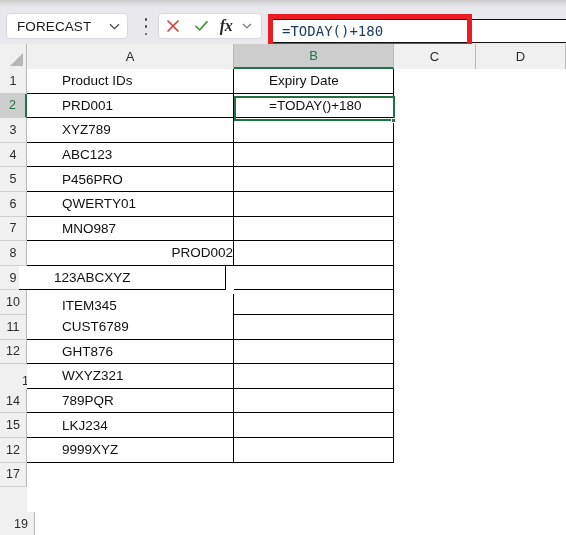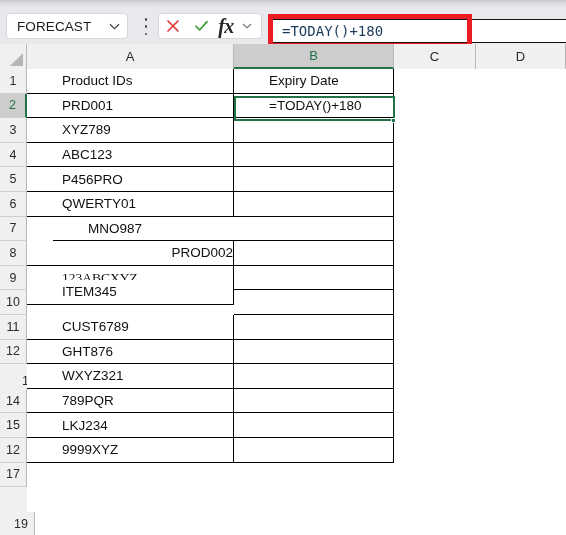--- a/index.html
+++ b/index.html
@@ -97,21 +97,21 @@
     justify-content: center;
   }
   .fx-fn {
     width: 22px; height: 24px;
     display: flex;
     align-items: center;
     justify-content: center;
     font-family: "Liberation Serif", serif;
     font-style: italic;
     font-weight: 700;
-    font-size: 20px;
+    font-size: 16px;
     color: #262626;
     letter-spacing: -.5px;
   }
   .fx-chev {
     width: 20px; height: 24px;
     display: flex;
     align-items: center;
     justify-content: center;
   }
 
@@ -395,30 +395,30 @@
         </div>
         <div class="cell bordered" style="left: 27px; top: 98.8px; width: 207px; height: 24.6px;">
           <span class="txt">ABC123</span>
         </div>
         <div class="cell bordered" style="left: 27px; top: 123.4px; width: 207px; height: 24.6px;">
           <span class="txt">P456PRO</span>
         </div>
         <div class="cell bordered" style="left: 27px; top: 148px; width: 207px; height: 24.6px;">
           <span class="txt">QWERTY01</span>
         </div>
-        <div class="cell bordered" style="left: 27px; top: 172.6px; width: 207px; height: 24.6px; margin-left: 26px;">
+        <div class="cell bordered" style="left: 27px; top: 172.6px; width: 207px; height: 24.6px;">
           <span class="txt">MNO987</span>
         </div>
         <div class="cell bordered" style="left: 27px; top: 197.2px; width: 207px; height: 24.6px; justify-content: flex-end;">
           <span class="txt">PROD002</span>
         </div>
-        <div class="cell bordered" style="left: 27px; top: 221.8px; width: 207px; height: 24.6px; font-family: Liberation Serif, serif;">
+        <div class="cell bordered" style="left: 19px; top: 221.8px; width: 207px; height: 24.6px;">
           <span class="txt">123ABCXYZ</span>
         </div>
-        <div class="cell bordered" style="left: 27px; top: 236px; width: 207px; height: 24.6px;">
+        <div class="cell bordered" style="left: 27px; top: 250px; width: 207px; height: 24.6px;">
           <span class="txt">ITEM345</span>
         </div>
         <div class="cell bordered" style="left: 27px; top: 271px; width: 207px; height: 24.6px;">
           <span class="txt">CUST6789</span>
         </div>
         <div class="cell bordered" style="left: 27px; top: 295.6px; width: 207px; height: 24.6px;">
           <span class="txt">GHT876</span>
         </div>
         <div class="cell bordered" style="left: 27px; top: 320.2px; width: 207px; height: 24.6px;">
           <span class="txt">WXYZ321</span>

